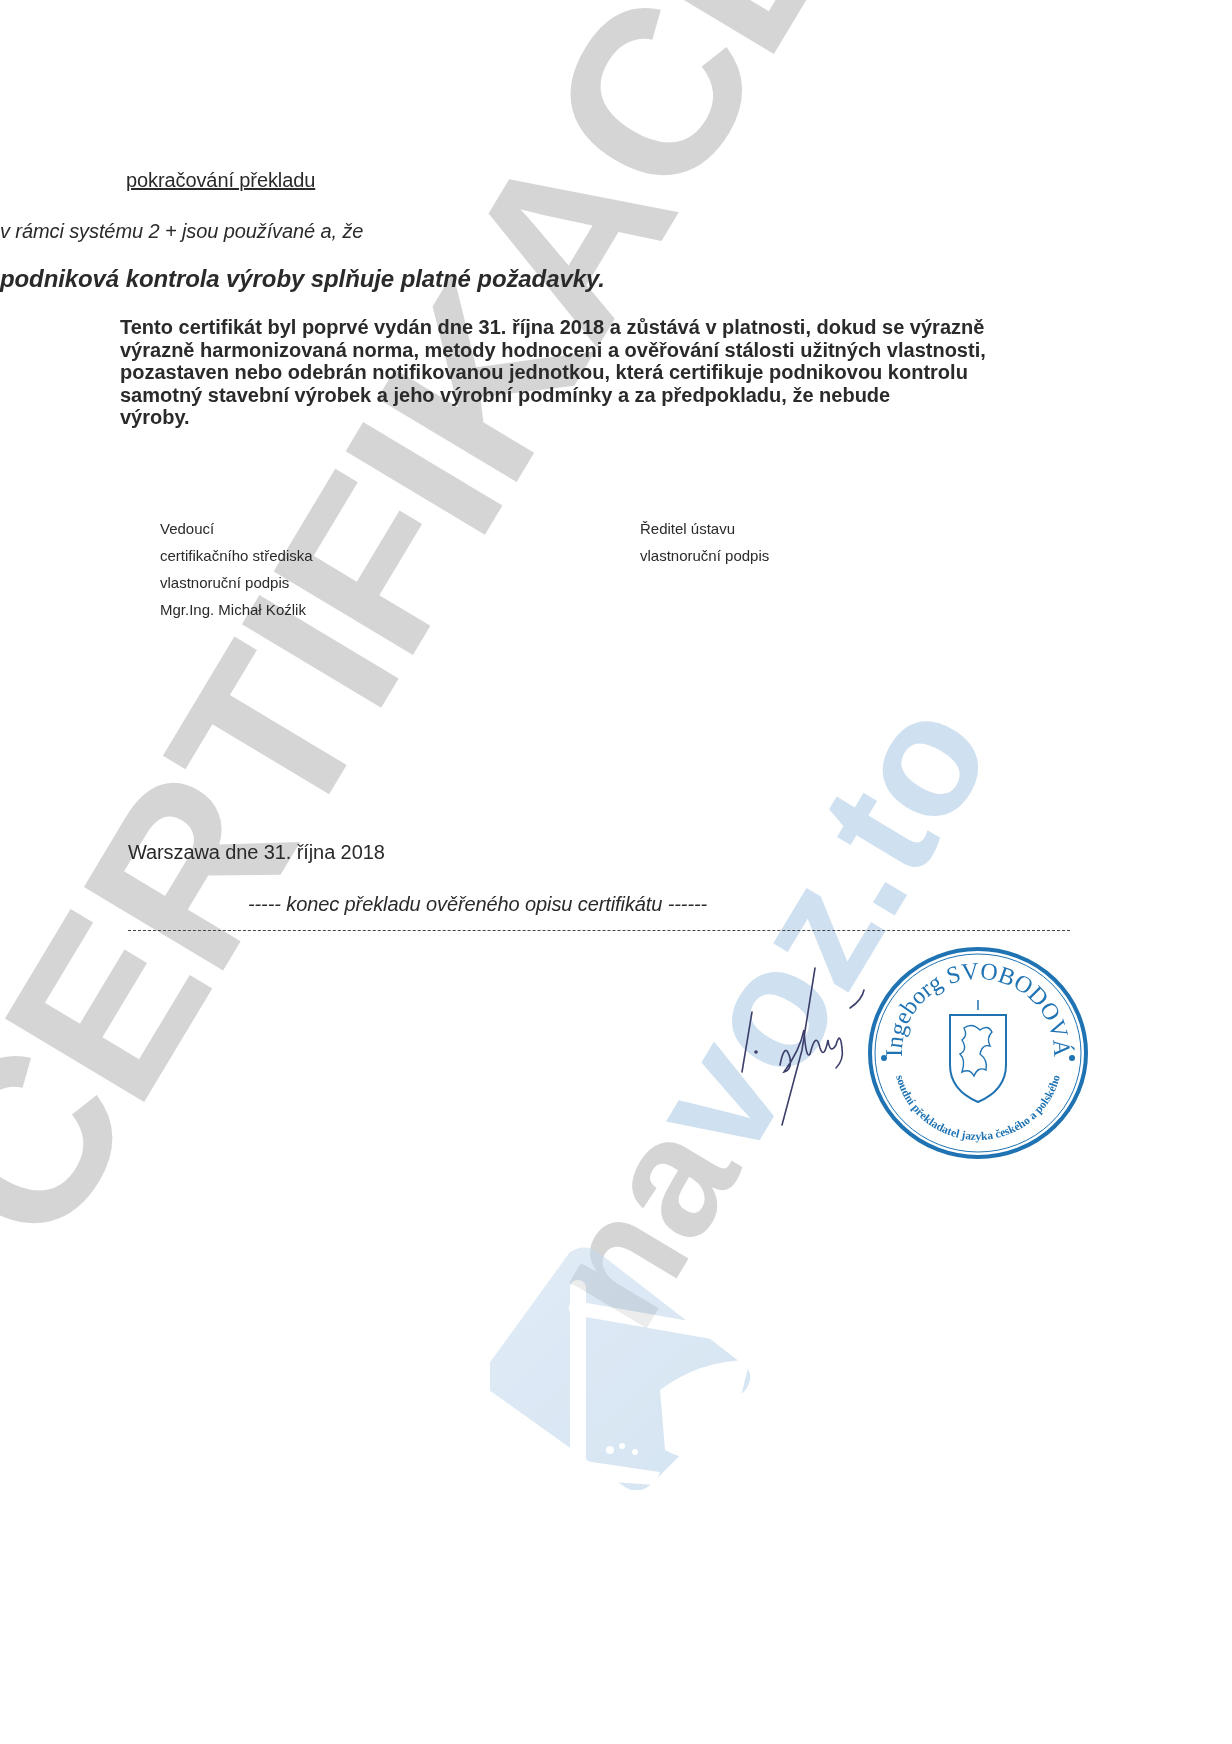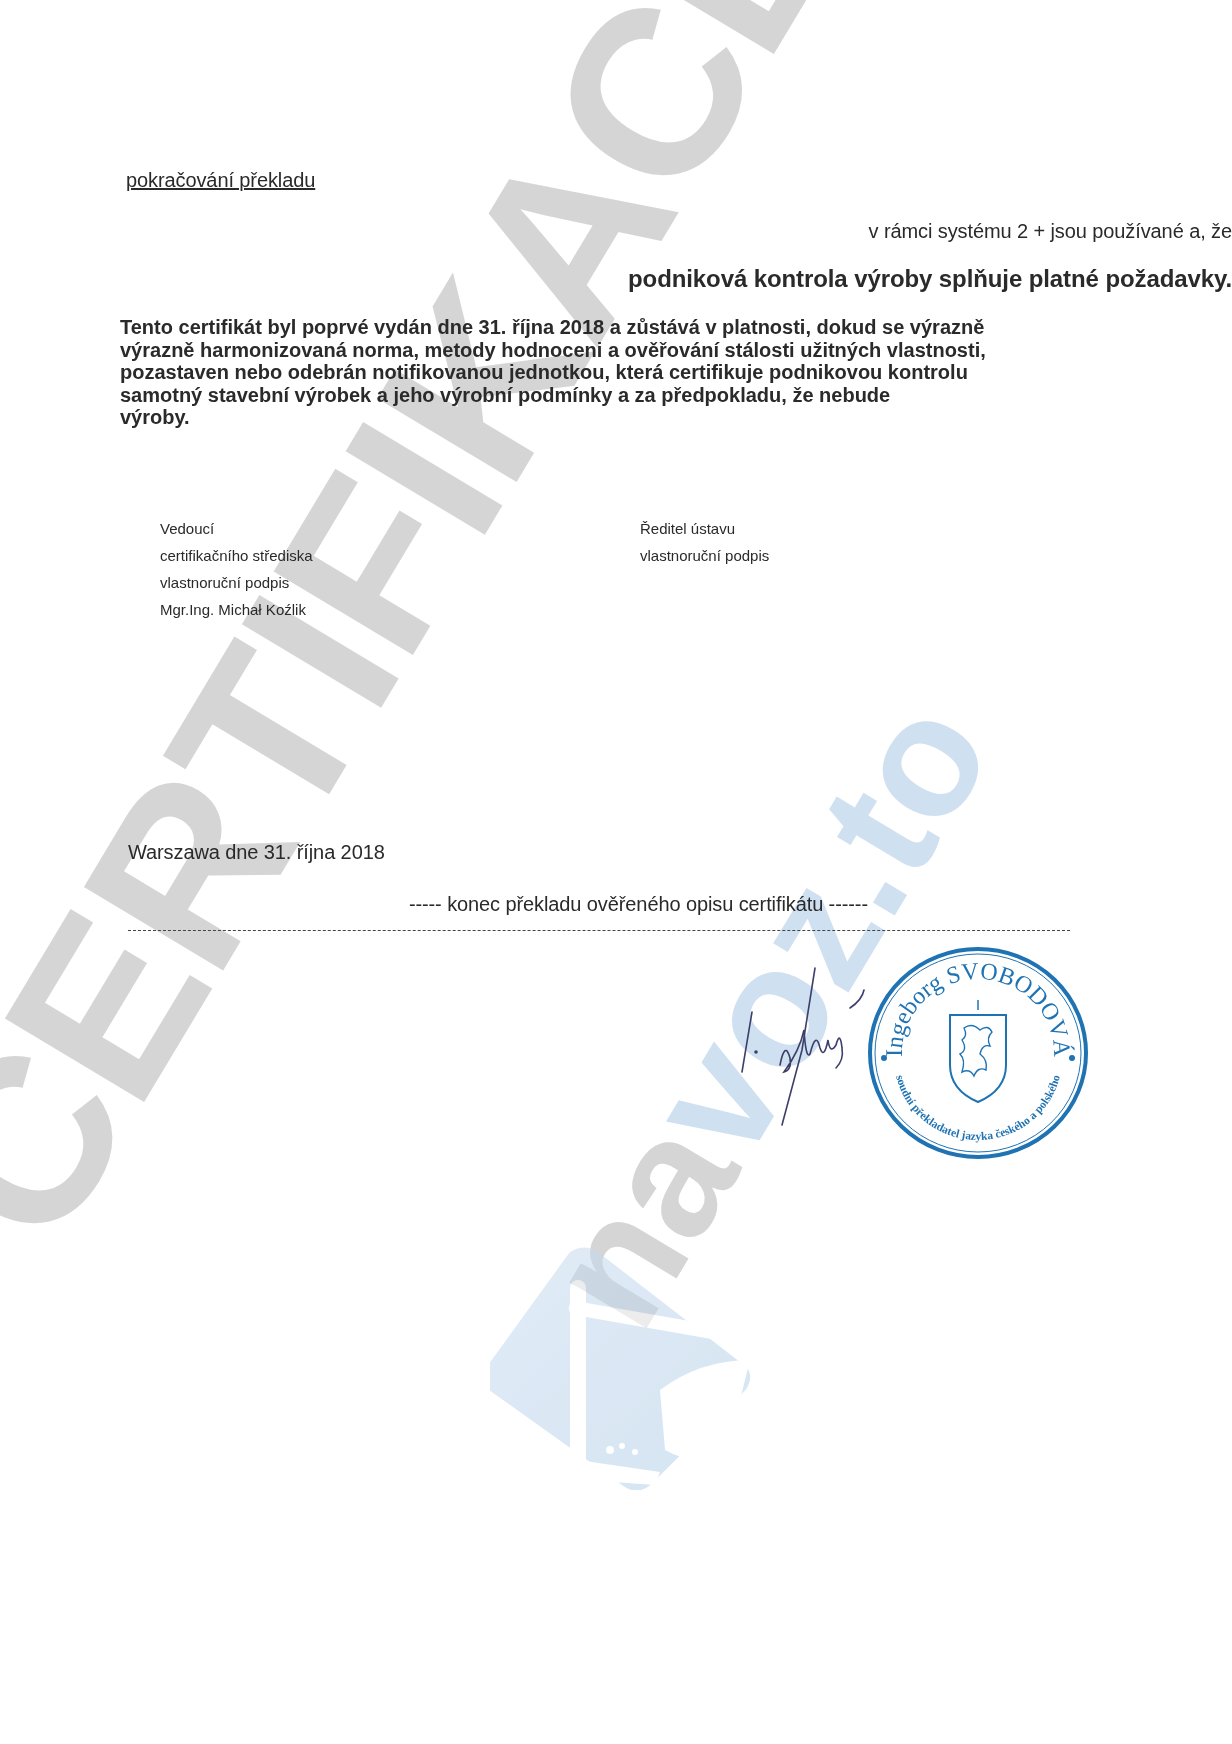--- a/index.html
+++ b/index.html
@@ -1,20 +1,20 @@
 <!DOCTYPE html>
 <html><head>
 <meta charset="utf-8">
 <style>
   html, body { margin: 0; padding: 0; background: #ffffff; }
   body { width: 1232px; height: 1744px; position: relative; overflow: hidden;
          font-family: "Liberation Sans", sans-serif; color: #2a2a2a; }
   .page { position: absolute; left: 0; top: 0; width: 1232px; height: 1744px; }
   .t { position: absolute; font-size: 20px; line-height: 24px; white-space: nowrap; letter-spacing: -0.1px; }
-  .center { text-align: right; }
+  .center { text-align: left; font-style: italic; }
   .underline { text-decoration: underline; }
   .bold { font-weight: bold; font-size: 24px; }
   .para { position: absolute; left: 120px; width: 960px; top: 316px; text-align: left;
           font-size: 20px; line-height: 22.5px; font-weight: bold; }
   .para div { white-space: nowrap; }
   .sig-block { position: absolute; text-align: left; font-size: 15px; line-height: 27px; }
   .sig-block div { white-space: nowrap; }
   .dashed-line { position: absolute; left: 128px; top: 930px; width: 942px; height: 0;
                  border-top: 1.5px dashed #444; }
   

